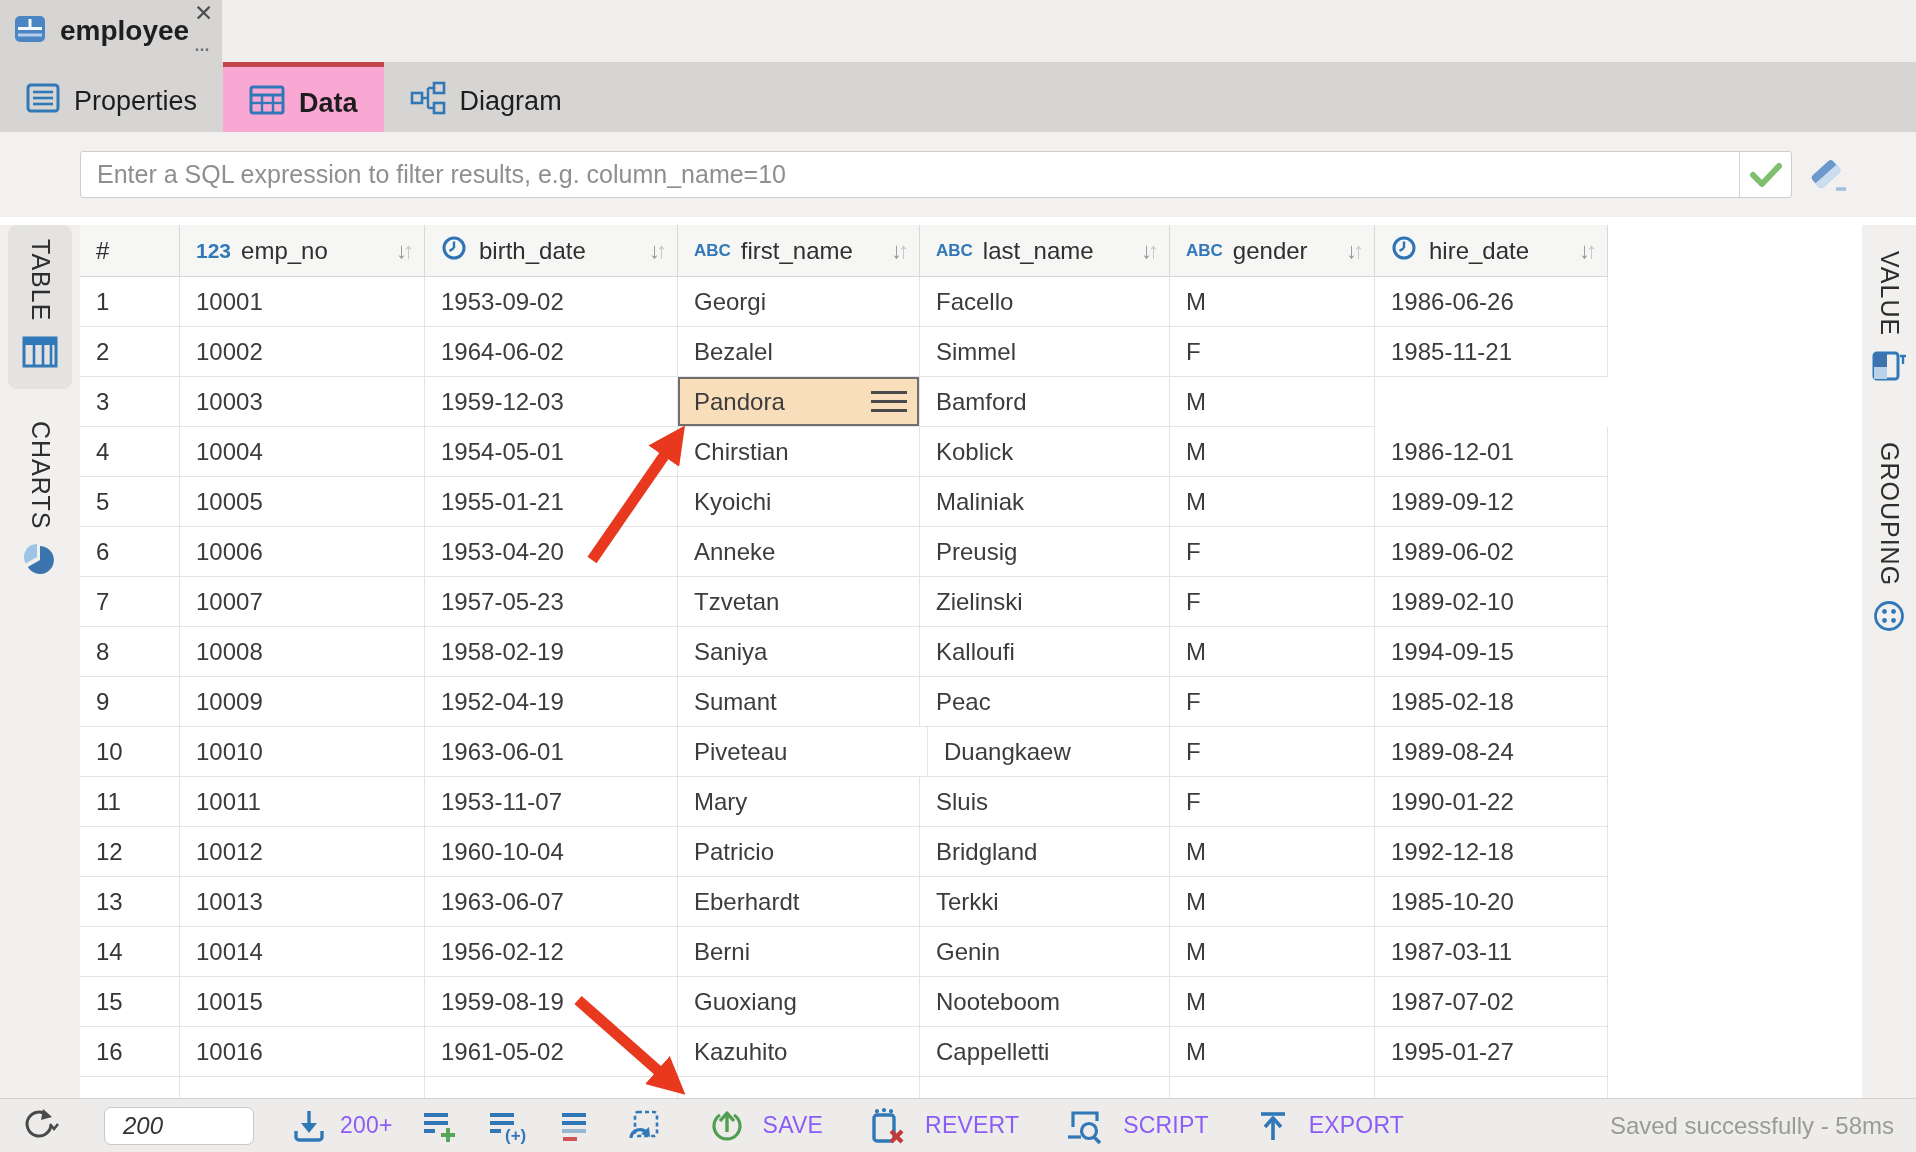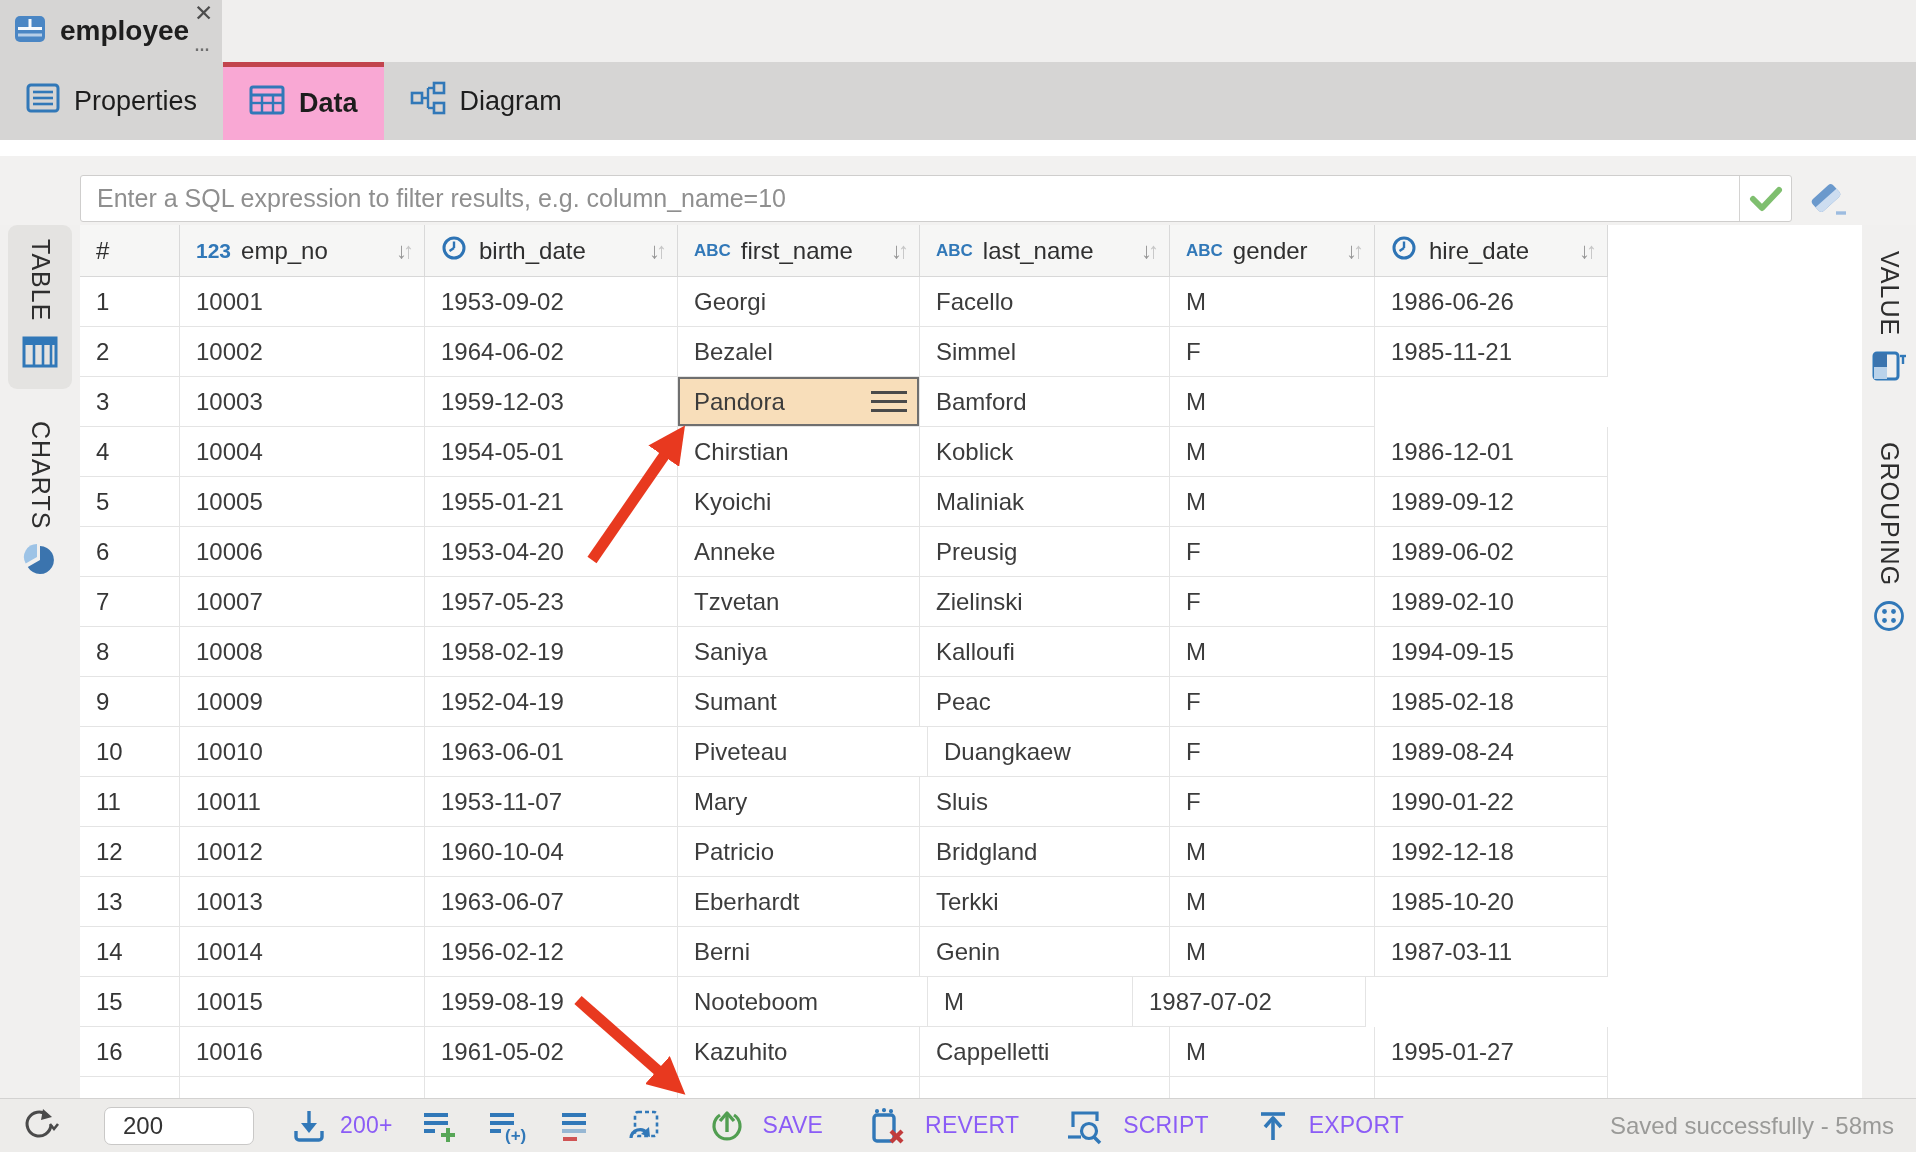--- a/index.html
+++ b/index.html
@@ -14,21 +14,21 @@
   .doc-tab .label { font-size:28px; font-weight:bold; color:#1e1e1e; margin-left:14px; }
   .doc-close { position:absolute; left:194px; top:2px; font-size:23px; color:#4d4d4d; line-height:1; cursor:default; }
   .doc-more { position:absolute; left:193px; top:36px; font-size:24px; color:#6f6f6f; letter-spacing:-3px; line-height:1; }
 
   
   .subtabs { position:absolute; top:62px; left:0; right:0; height:78px; background:#d6d5d4; display:flex; }
   .subtab { display:flex; align-items:center; gap:14px; padding:0 26px; font-size:27px; color:#1d1d1d; }
   .subtab.active { background:#f9a8d4; border-top:5px solid #c2444d; font-weight:bold; padding-top:0; }
 
   
-  .filterbar { position:absolute; top:156px; left:0; right:0; height:85px; background:#f2f1f0; }
+  .filterbar { position:absolute; top:132px; left:0; right:0; height:85px; background:#f2f1f0; }
   .filter-box { position:absolute; left:80px; top:19px; width:1712px; height:47px; background:#fff;
     border:1px solid #cfcecd; border-radius:3px; display:flex; align-items:stretch; }
   .filter-box input { flex:1; border:none; outline:none; font-size:25px; color:#3a3a3a; padding-left:16px;
     font-family:"Liberation Sans","DejaVu Sans",sans-serif; background:transparent; }
   .filter-box input::placeholder { color:#8f8f8f; }
   .filter-apply { width:52px; border-left:1px solid #d4d3d2; display:flex; align-items:center; justify-content:center; }
   .filter-erase { position:absolute; left:1806px; top:26px; width:46px; height:36px; }
 
   
   .main { position:absolute; top:225px; left:0; right:0; bottom:54px; background:#fff; }
@@ -63,21 +63,21 @@
   .gcell.sel { background:#f8deba; box-shadow:inset 0 0 0 2px #6f6f6f; justify-content:space-between; padding-right:12px; }
   .burger { display:flex; flex-direction:column; gap:6px; width:36px; }
   .burger i { display:block; height:3px; background:#4a4a4a; }
 
   
   .toolbar { position:absolute; left:0; right:0; bottom:0; height:54px; background:#edecea;
     border-top:1px solid #d3d2d1; display:flex; align-items:center; padding-left:18px; }
   .tb-refresh { display:flex; align-items:center; width:72px; }
   .tb-input { width:150px; height:38px; margin-left:14px; background:#fff; border:1px solid #c9c8c7;
     border-radius:7px; font-size:24px; color:#333; padding-left:18px; outline:none;
-    font-family:"Liberation Sans","DejaVu Sans",sans-serif; }
+    font-family:"Liberation Sans","DejaVu Sans",sans-serif;font-style:italic; }
   .tb-group { display:flex; align-items:center; margin-left:34px; gap:10px; }
   .tb-label { font-size:23px; font-weight:normal; color:#8b5cf6; letter-spacing:0.2px; }
   .tb-icon-btn { margin-left:28px; display:flex; align-items:center; }
   .tb-btn { display:flex; align-items:center; gap:18px; margin-left:46px;justify-content:center; }
   .tb-status { margin-left:auto; margin-right:22px; font-size:24px; color:#9a9a98; }
 
   
   #arrows { position:absolute; left:0; top:0; width:1916px; height:1152px; pointer-events:none; z-index:60; }
 </style>
 </head>
@@ -387,20 +387,21 @@
           <div class="gcell" style="width: 253px;">1956-02-12</div>
           <div class="gcell" style="width: 242px;">Berni</div>
           <div class="gcell" style="width: 250px;">Genin</div>
           <div class="gcell" style="width: 205px;">M</div>
           <div class="gcell" style="width: 233px;">1987-03-11</div>
         </div>
         <div class="grid-row">
           <div class="gcell rownum" style="width: 100px;">15</div>
           <div class="gcell" style="width: 245px;">10015</div>
           <div class="gcell" style="width: 253px;">1959-08-19</div>
+          <div class="gcell" style="width: 242px;">Guoxiang</div>
           <div class="gcell" style="width: 250px;">Nooteboom</div>
           <div class="gcell" style="width: 205px;">M</div>
           <div class="gcell" style="width: 233px;">1987-07-02</div>
         </div>
         <div class="grid-row">
           <div class="gcell rownum" style="width: 100px;">16</div>
           <div class="gcell" style="width: 245px;">10016</div>
           <div class="gcell" style="width: 253px;">1961-05-02</div>
           <div class="gcell" style="width: 242px;">Kazuhito</div>
           <div class="gcell" style="width: 250px;">Cappelletti</div>

